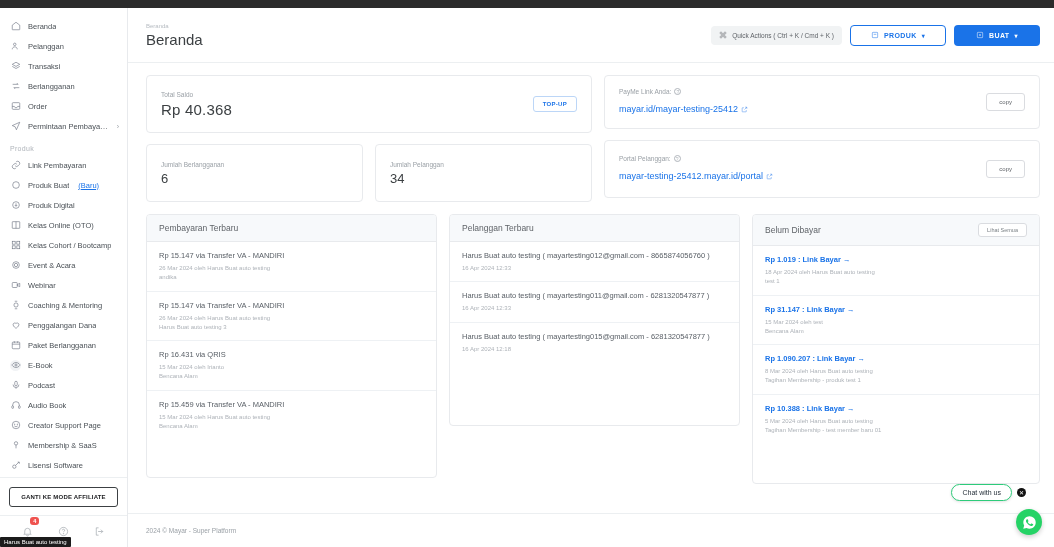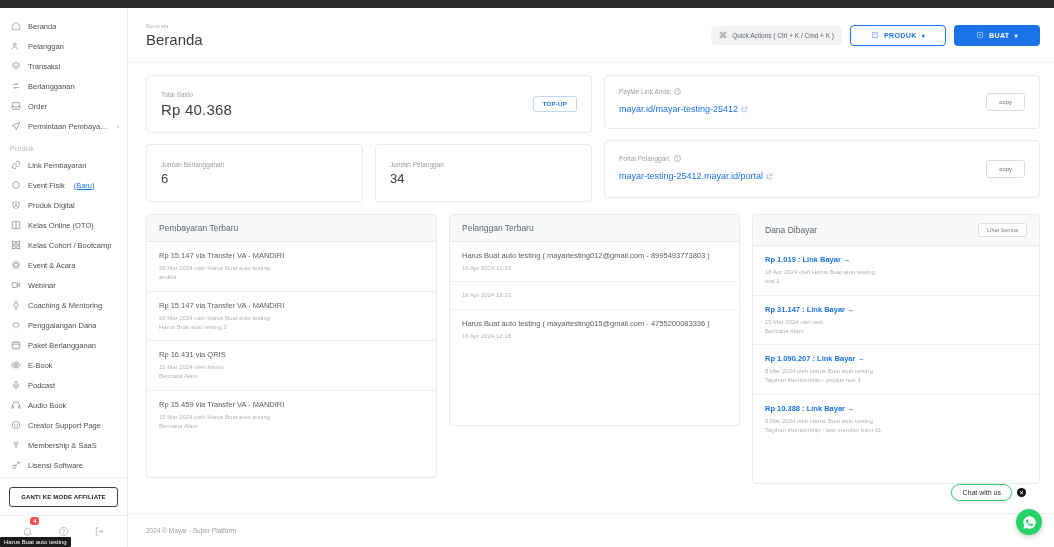--- a/index.html
+++ b/index.html
@@ -248,21 +248,21 @@
             </svg>
           </span>
         <span class="nav-label">Link Pembayaran</span>
       </div>
       <div class="nav-item">
         <span class="nav-ico">
             <svg viewBox="0 0 24 24">
               <circle cx="12" cy="12" r="8"></circle>
             </svg>
           </span>
-        <span class="nav-label">Event Fisik</span>
+        <span class="nav-label">Produk Buat</span>
         <span class="badge-new">(Baru)</span>
       </div>
       <div class="nav-item">
         <span class="nav-ico">
             <svg viewBox="0 0 24 24">
               <circle cx="12" cy="12" r="8"></circle>
               <path d="M12 8v7m-3-3l3 3 3-3"></path>
             </svg>
           </span>
         <span class="nav-label">Produk Digital</span>
@@ -548,36 +548,37 @@
             </div>
           </div>
         </div>
 
         <div class="panel panel-b">
           <div class="panel-head">
             <span>Pelanggan Terbaru</span>
           </div>
           <div class="panel-list">
             <div class="pl-item">
-              <div class="pl-title">Harus Buat auto testing ( mayartesting012@gmail.com - 8995493773803 )</div>
+              <div class="pl-title">Harus Buat auto testing ( mayartesting012@gmail.com - 8665874056760 )</div>
               <div class="pl-sub">16 Apr 2024 12:33</div>
             </div>
             <div class="pl-item">
+              <div class="pl-title">Harus Buat auto testing ( mayartesting011@gmail.com - 6281320547877 )</div>
               <div class="pl-sub">16 Apr 2024 12:33</div>
             </div>
             <div class="pl-item">
-              <div class="pl-title">Harus Buat auto testing ( mayartesting015@gmail.com - 4755200083336 )</div>
+              <div class="pl-title">Harus Buat auto testing ( mayartesting015@gmail.com - 6281320547877 )</div>
               <div class="pl-sub">16 Apr 2024 12:18</div>
             </div>
           </div>
         </div>
 
         <div class="panel panel-c">
           <div class="panel-head">
-            <span>Dana Dibayar</span>
+            <span>Belum Dibayar</span>
             <span class="lihat">Lihat Semua</span>
           </div>
           <div class="panel-list">
             <div class="pl-item">
               <div class="pl-title blue">Rp 1.019 : Link Bayar →</div>
               <div class="pl-sub">18 Apr 2024 oleh Harus Buat auto testing</div>
               <div class="pl-sub">test 1</div>
             </div>
             <div class="pl-item">
               <div class="pl-title blue">Rp 31.147 : Link Bayar →</div>

